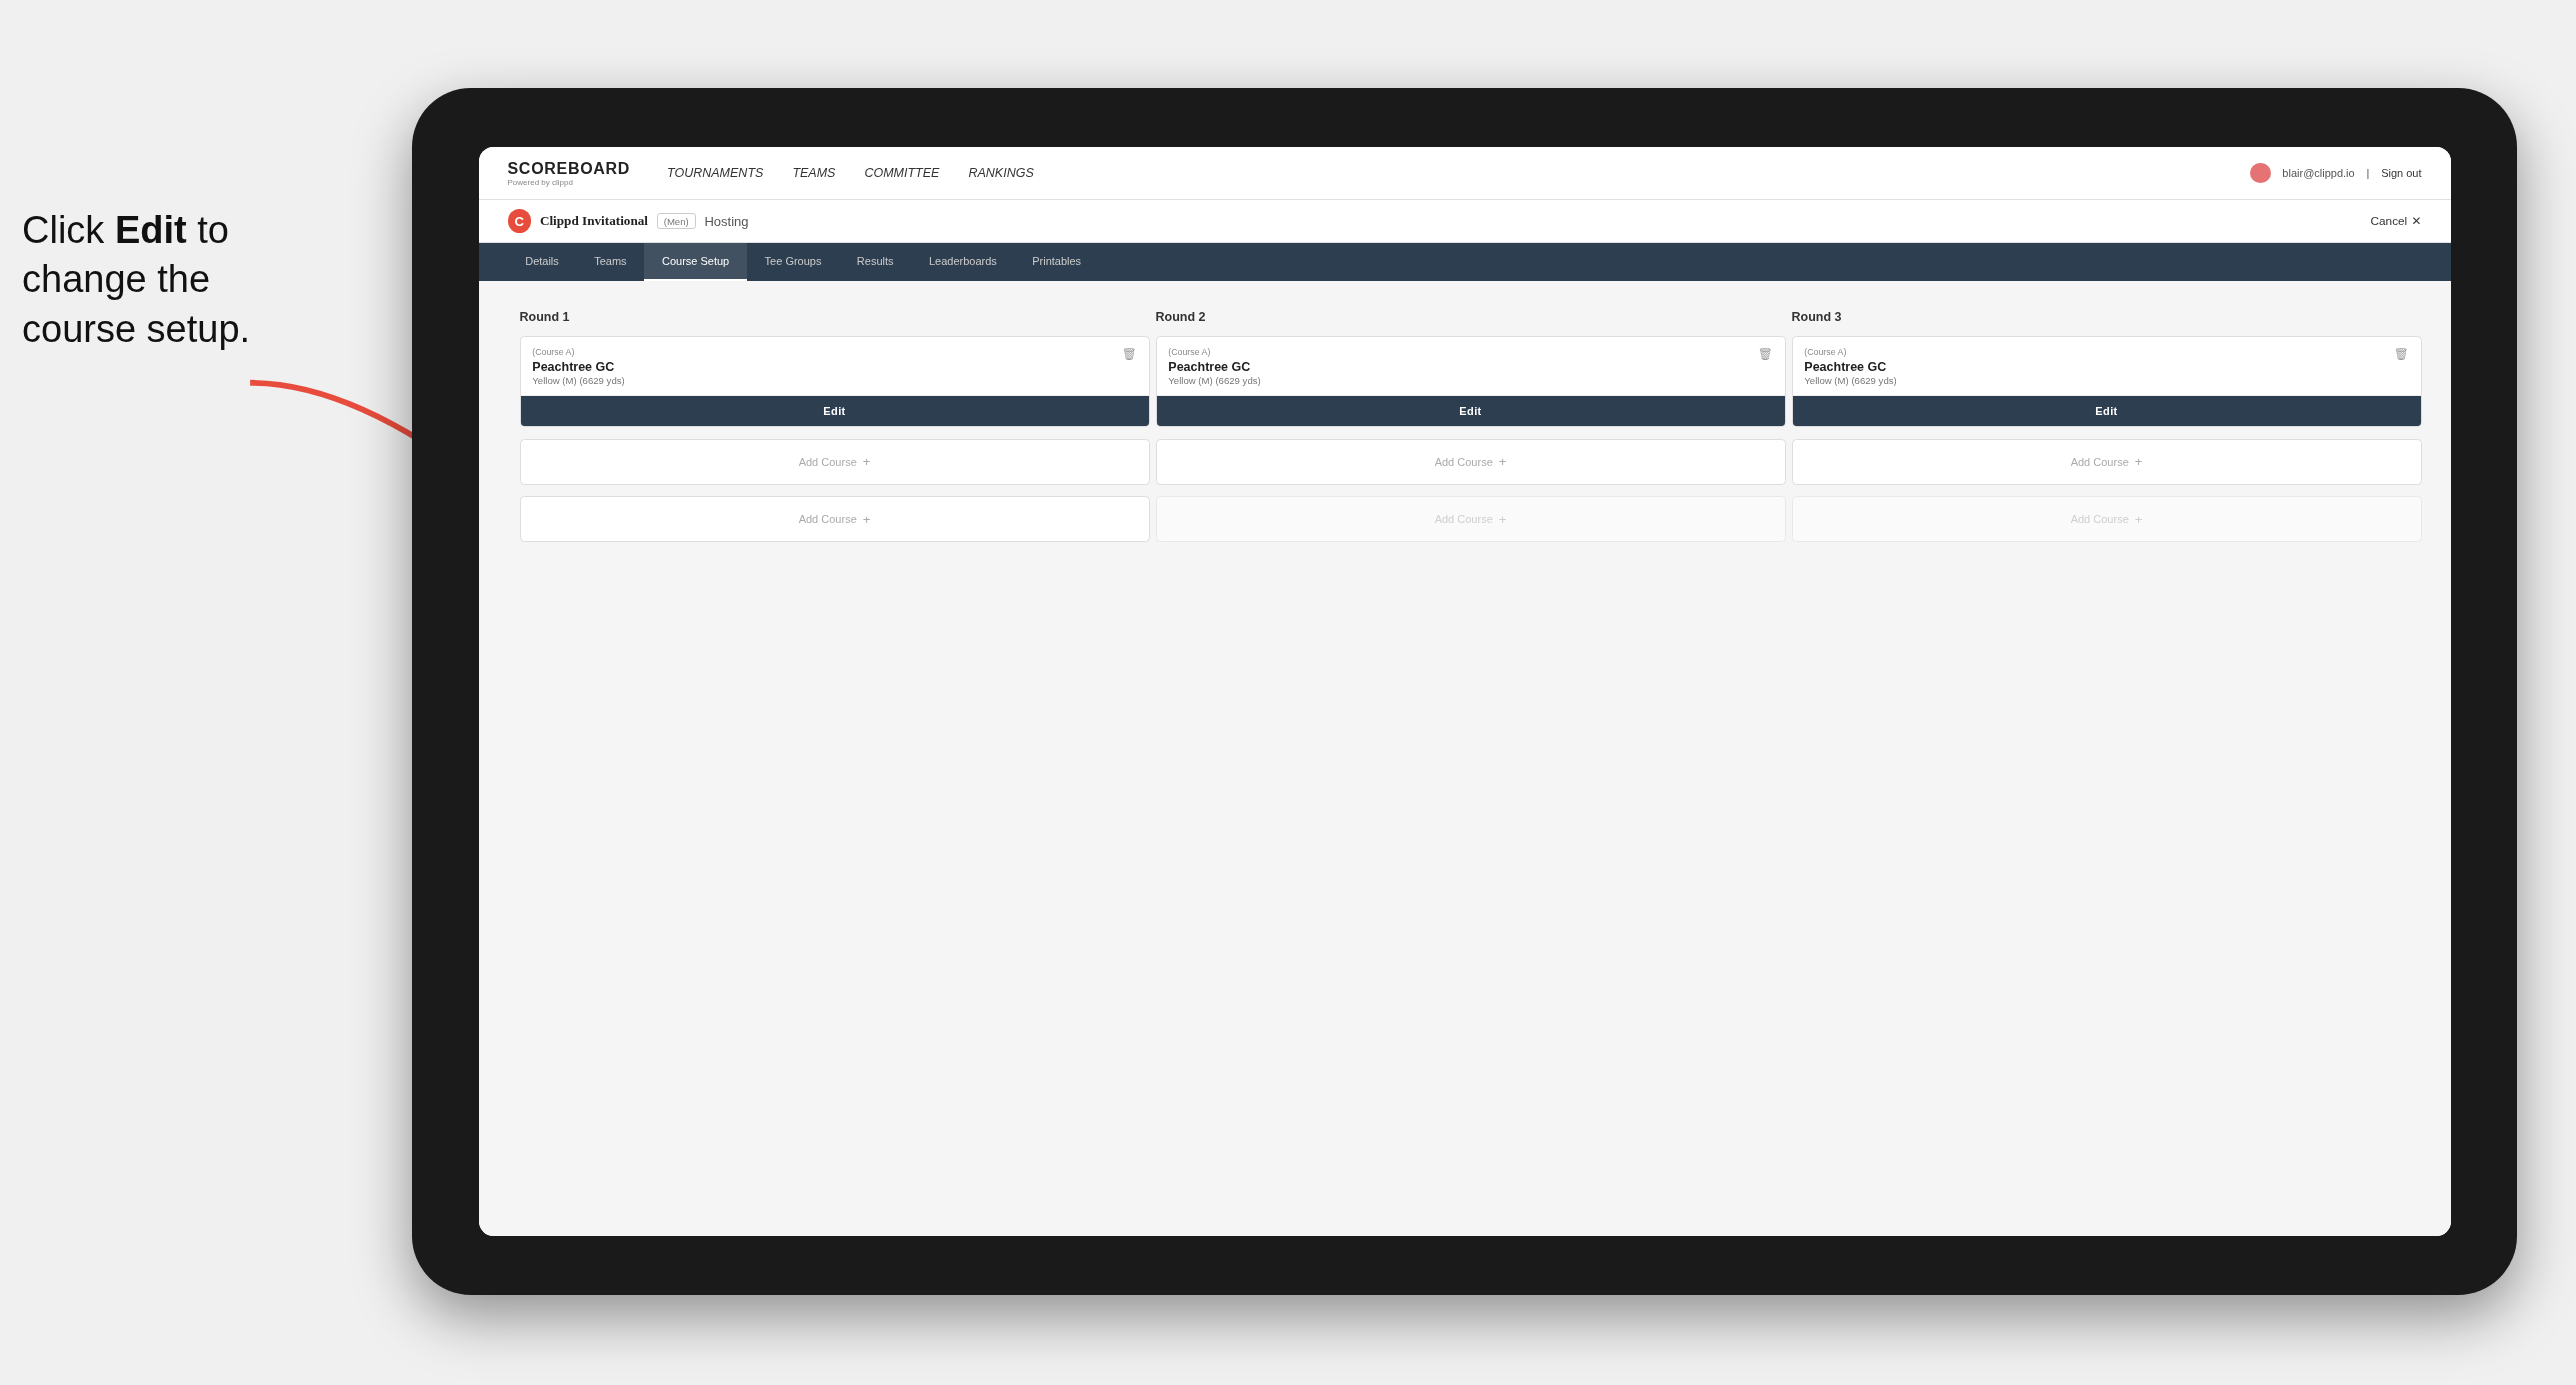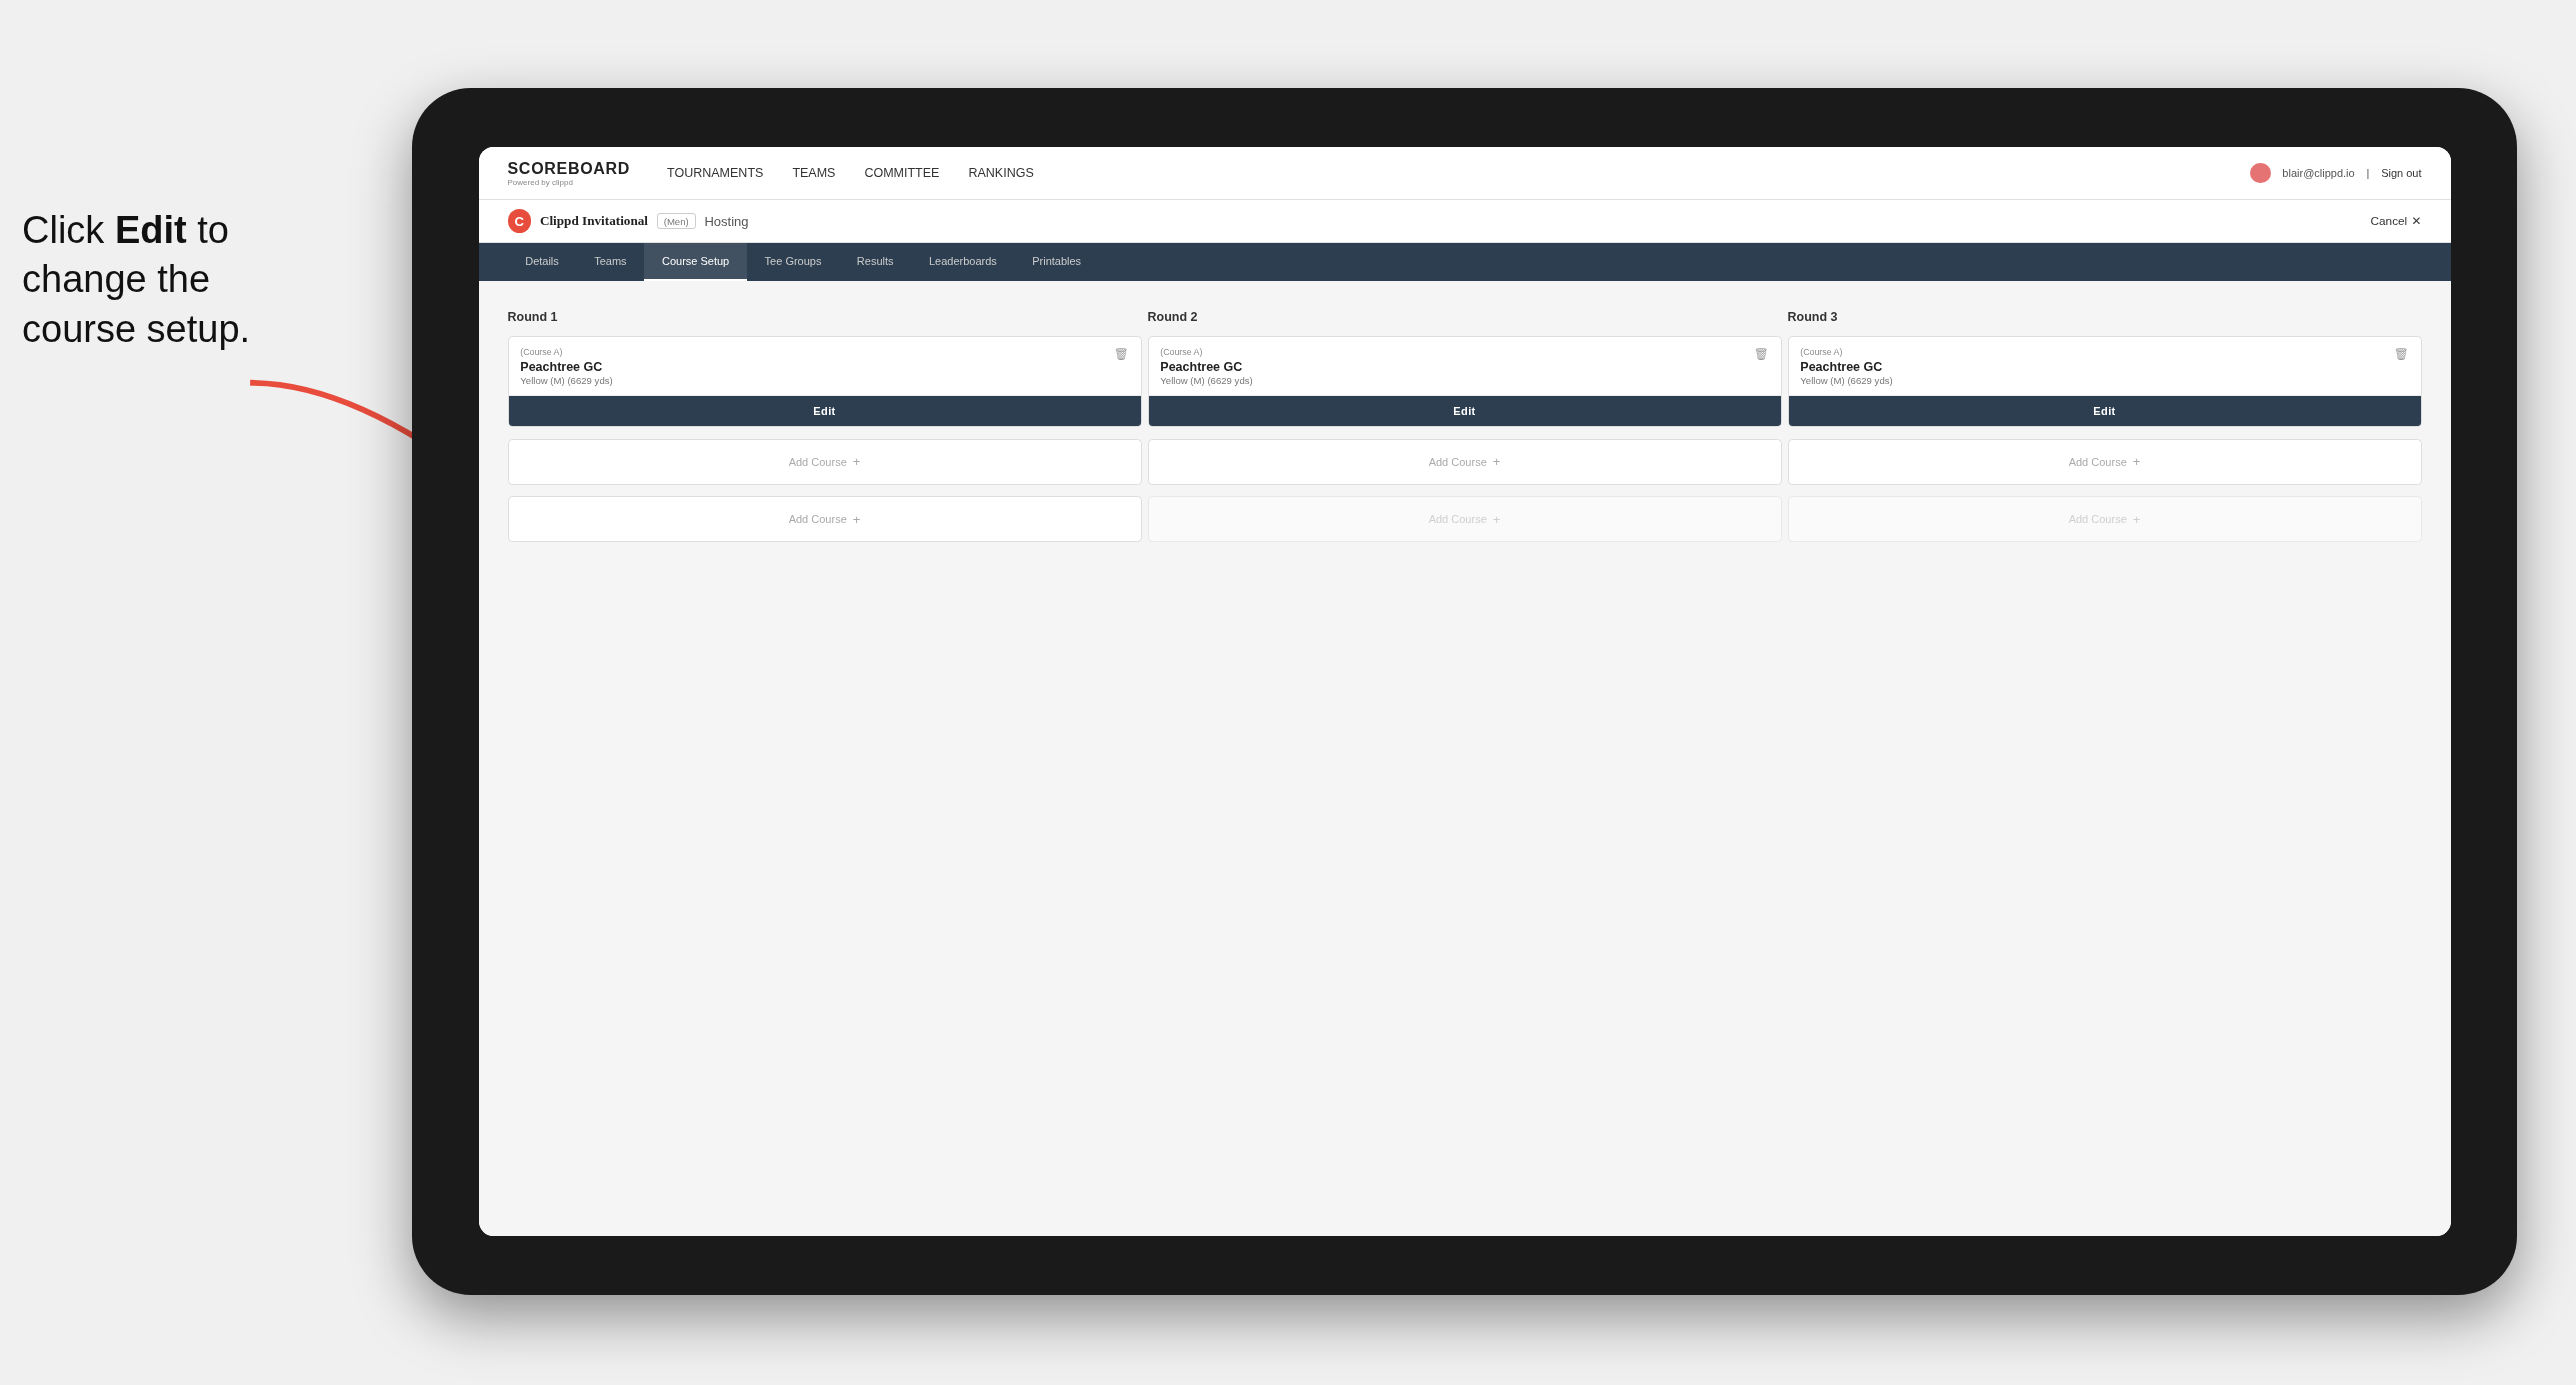--- a/index.html
+++ b/index.html
@@ -80,20 +80,21 @@
       color: #222;
     }
     .scoreboard-logo .logo-sub {
       font-size: 8px;
       color: #888;
     }
     .nav-links {
       display: flex;
       gap: 29px;
       flex: 1;
+      font-style: italic;
     }
     .nav-link {
       font-size: 12.5px;
       color: #333;
       text-decoration: none;
       font-weight: 500;
       cursor: pointer;
       padding: 2.9px 0;
     }
     .nav-right {
@@ -199,20 +200,21 @@
       flex: 1;
       padding: 29px;
       overflow-y: auto;
       height: calc(1089px - 53px - 43px - 38px);
     }
 
     .rounds-grid {
       display: grid;
       grid-template-columns: repeat(3, 1fr);
       gap: 6px;
+      margin-left: 12px;
     }
 
     .round-column {
       display: flex;
       flex-direction: column;
       gap: 0;
     }
 
     .round-label {
       font-size: 12.5px;

